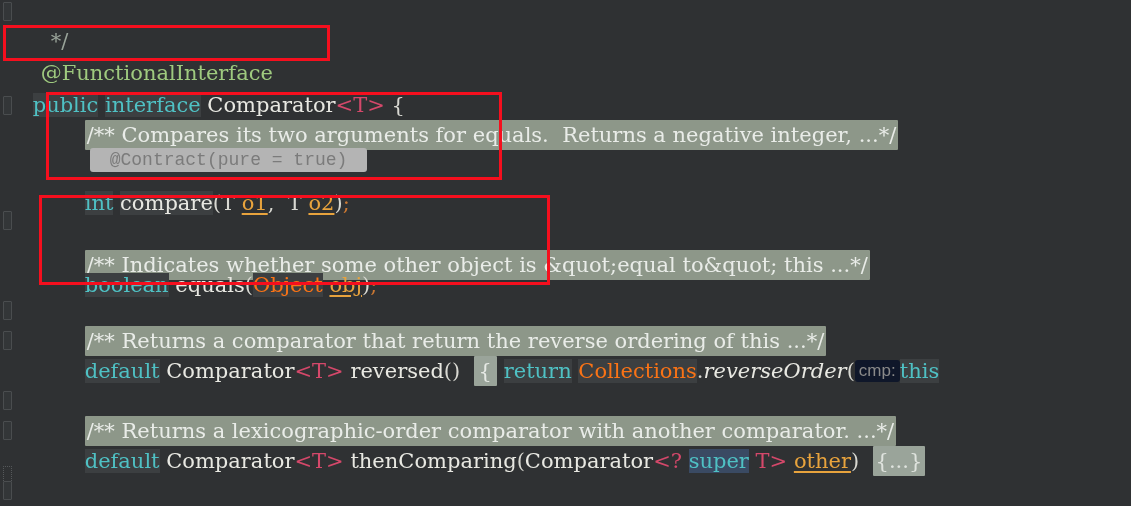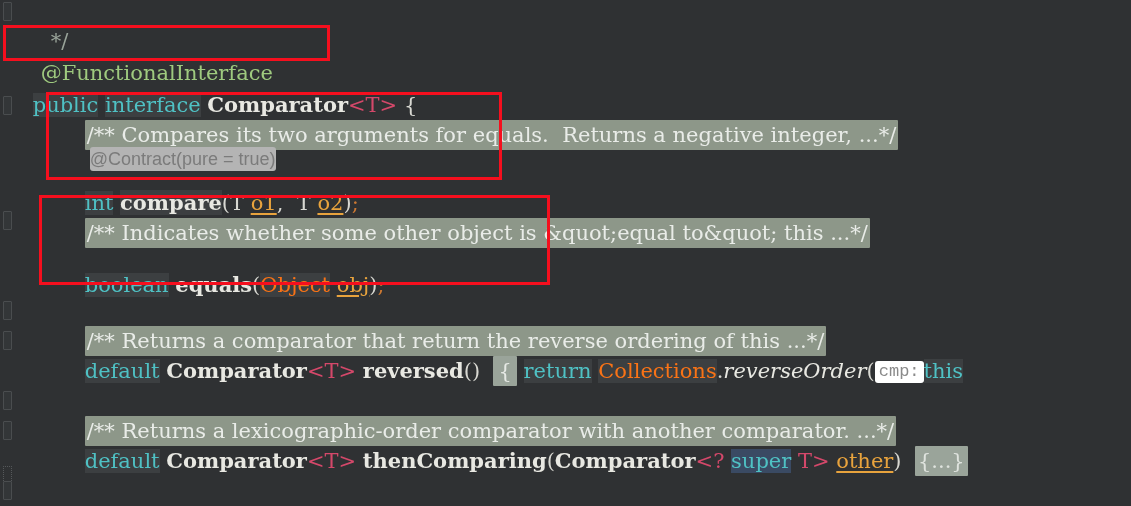--- a/index.html
+++ b/index.html
@@ -50,21 +50,21 @@
     position: absolute;
     left: 0;
     height: 30px;
     line-height: 30px;
     white-space: pre;
     font-size: 21px;
     letter-spacing: 0px;
   }
   .kw2     { color: #4fc1c4; }          
   .plain   { color: #d8d8d2; }
-  .type    { color: #e8e8e2; font-weight: bold; }
+  .type    { color: #e8e8e2; }
   .generic { color: #d4486a; }
   .anno    { color: #9fca7f; }          
   .param   { color: #e8a33d; text-decoration: underline; text-underline-offset: 3px; }
   .static  { color: #f97316; }          
   .italic  { font-style: italic; color: #e8e8e2; }
   .semi    { color: #cc7832; }
   .brace   { color: #d8d8d2; }
   .hl2 { background: #3a4a63; }
   .hlw { background: #3c3f41; }
 
@@ -90,32 +90,32 @@
     color: #e6e9e5;
     padding: 0 5px;
     border-radius: 1px;
   }
 
   
   .inlay {
     display: inline-block;
     background: #b4b4b4;
     color: #7b7b7b;
-    font-family: Liberation Sans, sans-serif;
+    font-family: Liberation Mono, monospace;
     font-size: 18px;
     line-height: 24px;
-    padding: 0 0;
+    padding: 0 20px;
     border-radius: 3px;
     vertical-align: 2px;
   }
   .inlay-hint {
     display: inline-block;
-    background: #ffffff;
+    background: #0f172a;
     color: #8a8a8a;
-    font-family: Liberation Mono, monospace;
+    font-family: Liberation Sans, sans-serif;
     font-size: 17px;
     line-height: 22px;
     padding: 0 4px;
     border-radius: 3px;
     vertical-align: 2px;
   }
 
   
   .annot {
     position: absolute;
@@ -159,21 +159,21 @@
   </div>
 
   <div class="row" style="top:115px; left:63px;">
     <span class="inlay">@Contract(pure = true)</span>
   </div>
 
   <div class="row" style="top:158px; left:58px;">
     <span class="kw2 hlw">int</span><span class="plain"> </span><span class="type hlw">compare</span><span class="plain">(T </span><span class="param">o1</span><span class="plain">,  T </span><span class="param">o2</span><span class="plain">)</span><span class="semi">;</span>
   </div>
 
-  <div class="row" style="top:188px; left:58px;">
+  <div class="row" style="top:220px; left:58px;">
     <span class="fold-comment">/** Indicates whether some other object is &amp;quot;equal to&amp;quot; this ...*/</span>
   </div>
 
   <div class="row" style="top:240px; left:58px;">
     <span class="kw2 hlw">boolean</span><span class="plain"> </span><span class="type">equals</span><span class="plain">(</span><span class="static hlw">Object</span><span class="plain"> </span><span class="param">obj</span><span class="plain">)</span><span class="semi">;</span>
   </div>
 
   <div class="row" style="top:296px; left:58px;">
     <span class="fold-comment">/** Returns a comparator that return the reverse ordering of this ...*/</span>
   </div>

